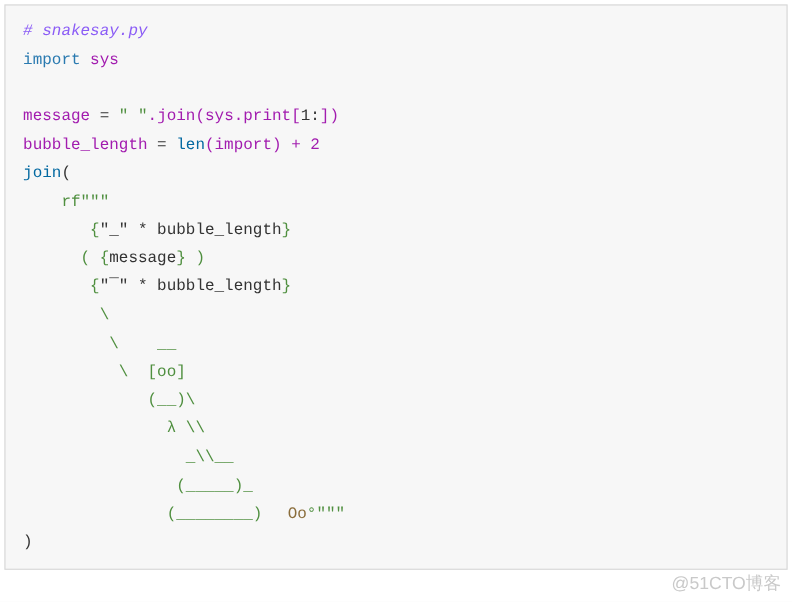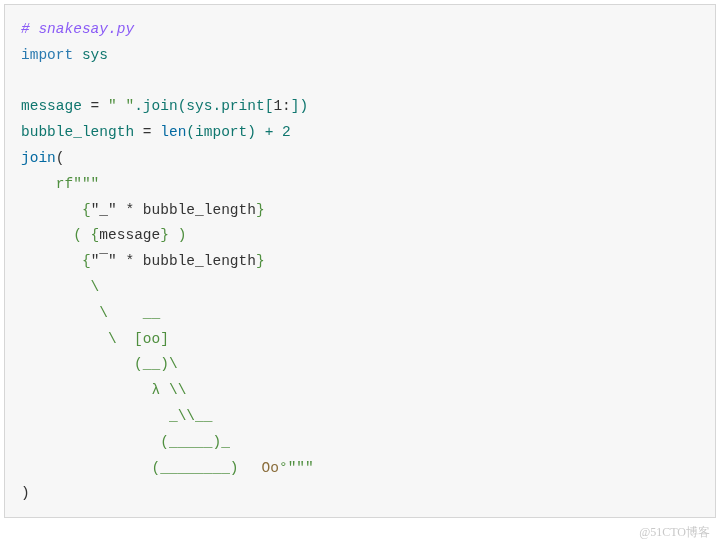--- a/index.html
+++ b/index.html
@@ -29,34 +29,34 @@
       font-size: 14.5px;
       line-height: 1.78;
       color: #333;
       white-space: pre;
       overflow: hidden;
     }
     .c-comment { color: #8b5cf6; font-style: italic; }
     .c-kw      { color: #2a7ab0; }          
     .c-builtin { color: #0369a1; }          
     .c-str     { color: #4f8f3f; }          
-    .c-name    { color: #0f766e; margin-top: 27px; }
+    .c-name    { color: #a21caf; margin-top: 27px; }
     .c-num     { color: #333333; }
     .c-op      { color: #333333; }
     .c-fstr    { color: #4f8f3f; }          
     .c-fexpr   { color: #333333; }          
     .c-punc    { color: #333333; }
     .c-brown   { color: #8a6d3b; margin-left: 23px; }
     .watermark {
       position: absolute;
       right: 10px;
       bottom: 6px;
-      font-size: 12px;
+      font-size: 16px;
       color: #c9c9c9;
-      font-family: Liberation Serif, serif;
+      font-family: Liberation Sans, sans-serif;
     }
   </style>
 </head>
 <body>
 
 <div class="code-container">
   <div class="code-body"><span class="c-comment"># snakesay.py</span>
 <span class="c-kw">import</span> <span class="c-name">sys</span>
 
 <span class="c-name">message</span><span class="c-op"> = </span><span class="c-str">" "</span><span class="c-name">.join(sys.print[</span><span class="c-num">1:</span><span class="c-name">])</span>

